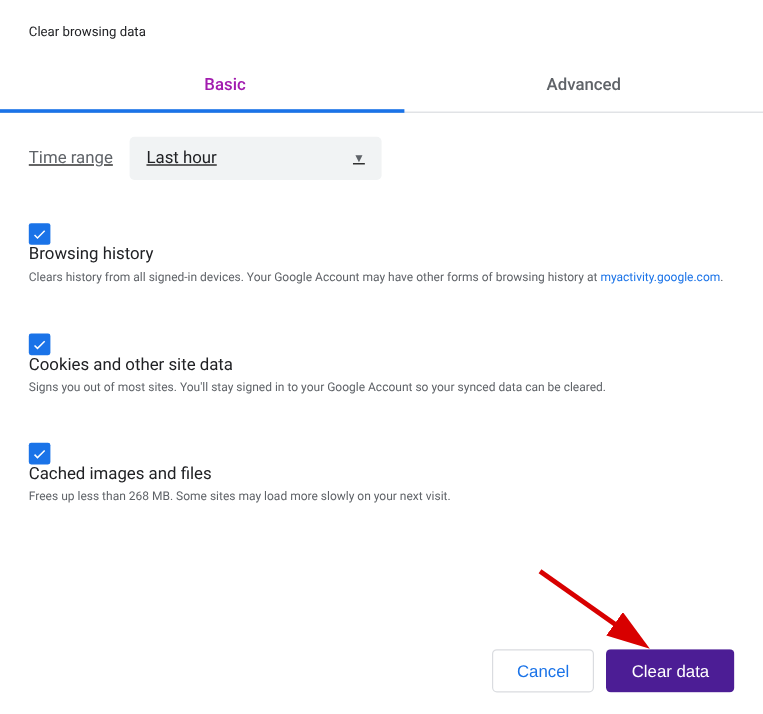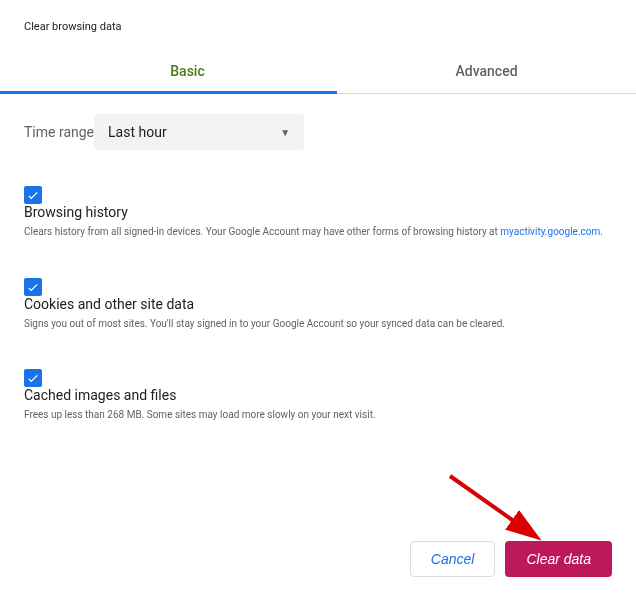--- a/index.html
+++ b/index.html
@@ -27,37 +27,39 @@
       flex: 1;
       text-align: center;
       padding: 12px 0 14px 0;
       font-size: 14px;
       color: #5f6368;
       cursor: pointer;
       position: relative;
       font-weight: 500;
     }
     .tab.active {
-      color: #4d7c0f;
+      color: #a21caf;
       padding-left: 38px;
     }
     .tab.active::after {
       content: "";
       position: absolute;
       left: 0; right: 0; bottom: -1px;
       height: 3px;
       background: #1a73e8;
     }
     .content {
       padding: 20px 24px 10px 24px;
     }
     .time-row {
       display: flex;
       align-items: center;
+      gap: 14px;
       margin-bottom: 28px;
+      text-decoration: underline;
     }
     .time-label {
       font-size: 14px;
       color: #5f6368;
     }
     .select {
       background: #f1f3f4;
       border-radius: 4px;
       padding: 10px 14px;
       width: 210px;
@@ -113,29 +115,28 @@
       display: flex;
       gap: 10px;
     }
     .btn {
       font-size: 14px;
       border-radius: 4px;
       padding: 9px 20px;
       cursor: pointer;
       font-weight: 500;
       border: 1px solid transparent;
-      font-style: italic;
     }
     .btn-cancel {
       background: #fff;
       color: #1a73e8;
       border: 1px solid #dadce0;
     }
     .btn-primary {
-      background: #be185d;
+      background: #4c1d95;
       color: #fff;
     }
     .arrow-overlay {
       position: absolute;
       pointer-events: none;
     }
   </style>
 </head>
 <body>
 

